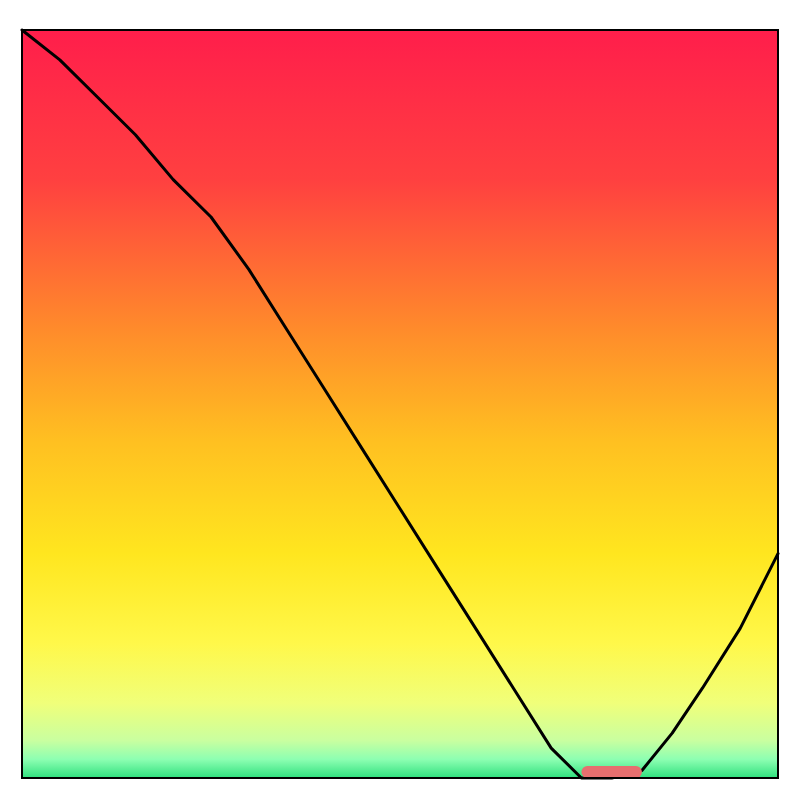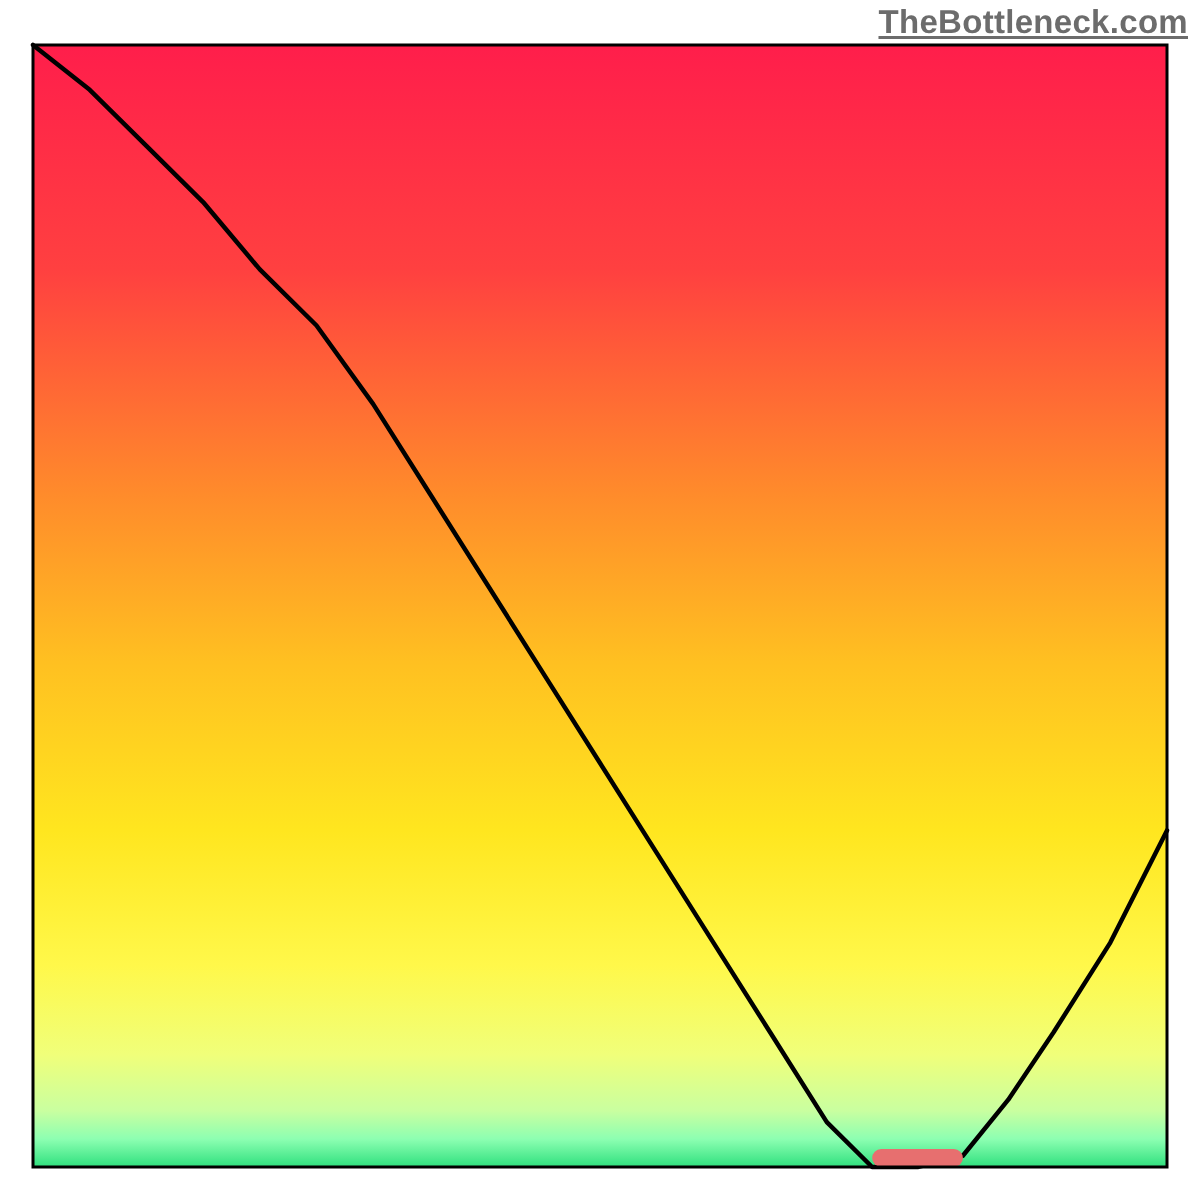--- a/index.html
+++ b/index.html
@@ -28,21 +28,20 @@
     position: absolute;
     left: 0;
     top: 0;
   }
 </style>
 </head>
 <body>
 
 <div class="chart-wrap">
 
-  <a class="watermark" href="#">TheBottleneck.com</a>
 
   <svg class="plot" width="800" height="800" viewBox="0 0 800 800">
     <defs>
       <linearGradient id="bg-grad" x1="0" y1="0" x2="0" y2="1">
           <stop offset="0%" stop-color="#ff1e4b"></stop>
           <stop offset="20%" stop-color="#ff4040"></stop>
           <stop offset="40%" stop-color="#ff8b2b"></stop>
           <stop offset="55.00000000000001%" stop-color="#ffc021"></stop>
           <stop offset="70%" stop-color="#ffe61f"></stop>
           <stop offset="82%" stop-color="#fff84a"></stop>

